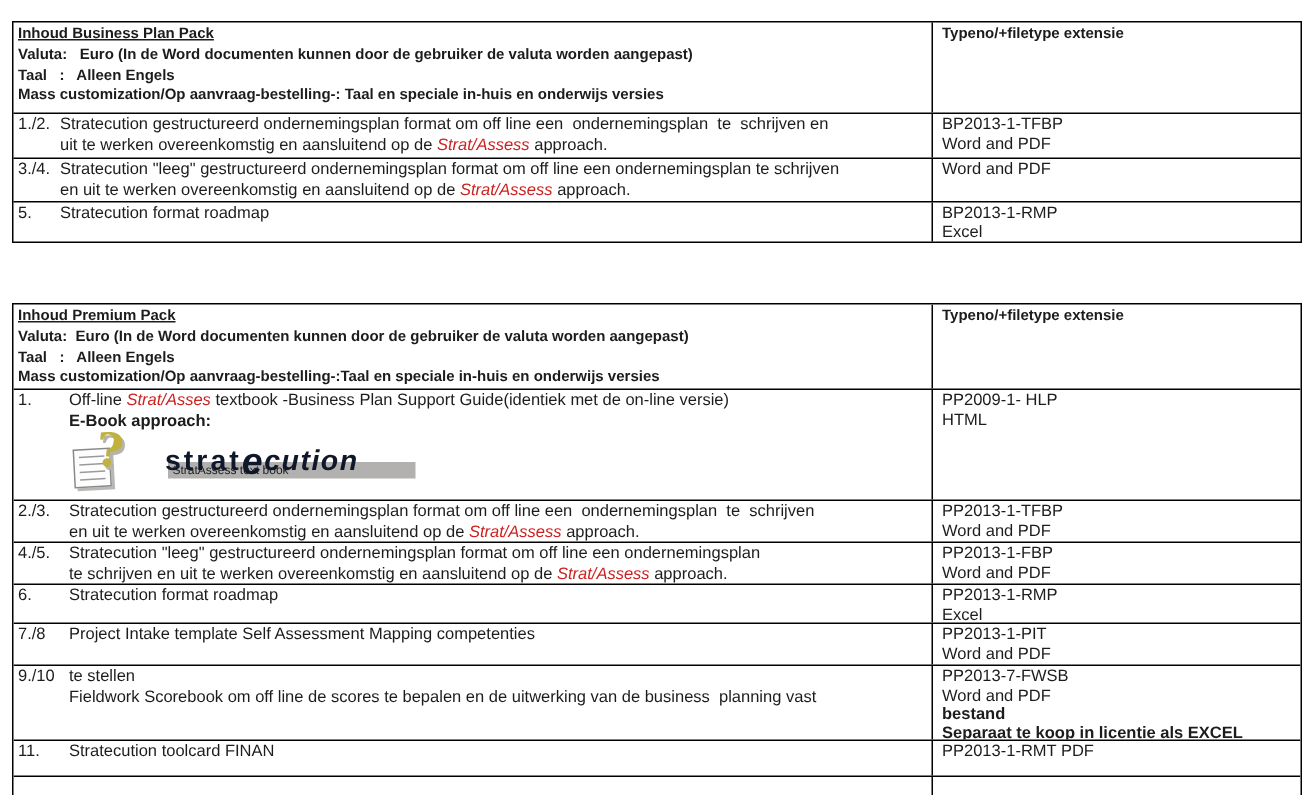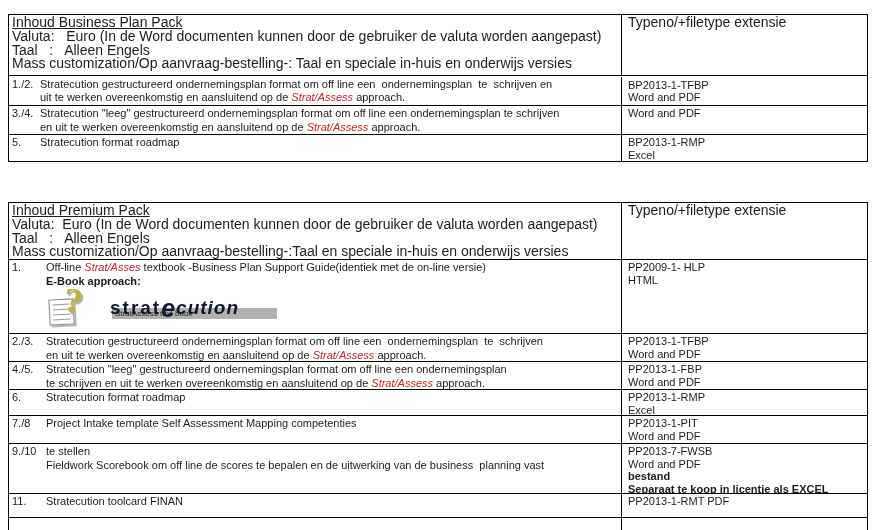--- a/index.html
+++ b/index.html
@@ -12,27 +12,27 @@
   .row{display:flex;align-items:stretch;}
   .row + .row{border-top:1px solid #000;}
   .cl{flex:0 0 613px;border-right:1px solid #000;padding:1px 4px 0 3px;
       font-size:11px;line-height:13.5px;overflow:hidden;}
   .cl.body{display:flex;}
   .num{flex:0 0 28px;white-space:pre;}
   #table2 .num{flex-basis:34px;}
   .txt{flex:1 1 auto;min-width:0;}
   .line{white-space:pre;}
   .cr{flex:1 1 auto;padding:1px 4px 0 6px;font-size:11px;line-height:12.5px;overflow:hidden;}
-  .hdr .cl,.hdr .cr{font-weight:normal;line-height:13.8px;font-size:14px;}
+  .hdr .cl,.hdr .cr{font-weight:bold;line-height:13.8px;font-size:10px;}
   .title{text-decoration:underline;}
   .b{font-weight:bold;}
   .red{color:#cc2222;font-style:italic;}
   
   #table1 .row:nth-child(1){height:60px;}
-  #table1 .row:nth-child(2){height:30px;align-items:center;}
+  #table1 .row:nth-child(2){height:30px;}
   #table1 .row:nth-child(3){height:29px;}
   #table1 .row:nth-child(4){height:27px;}
   #table2 .row:nth-child(1){height:56px;}
   #table2 .row:nth-child(2){height:74px;}
   #table2 .row:nth-child(3){height:28px;}
   #table2 .row:nth-child(4){height:28px;}
   #table2 .row:nth-child(5){height:26px;}
   #table2 .row:nth-child(6){height:28px;}
   #table2 .row:nth-child(7){height:50px;}
   #table2 .row:nth-child(8){height:24px;justify-content:center;}

